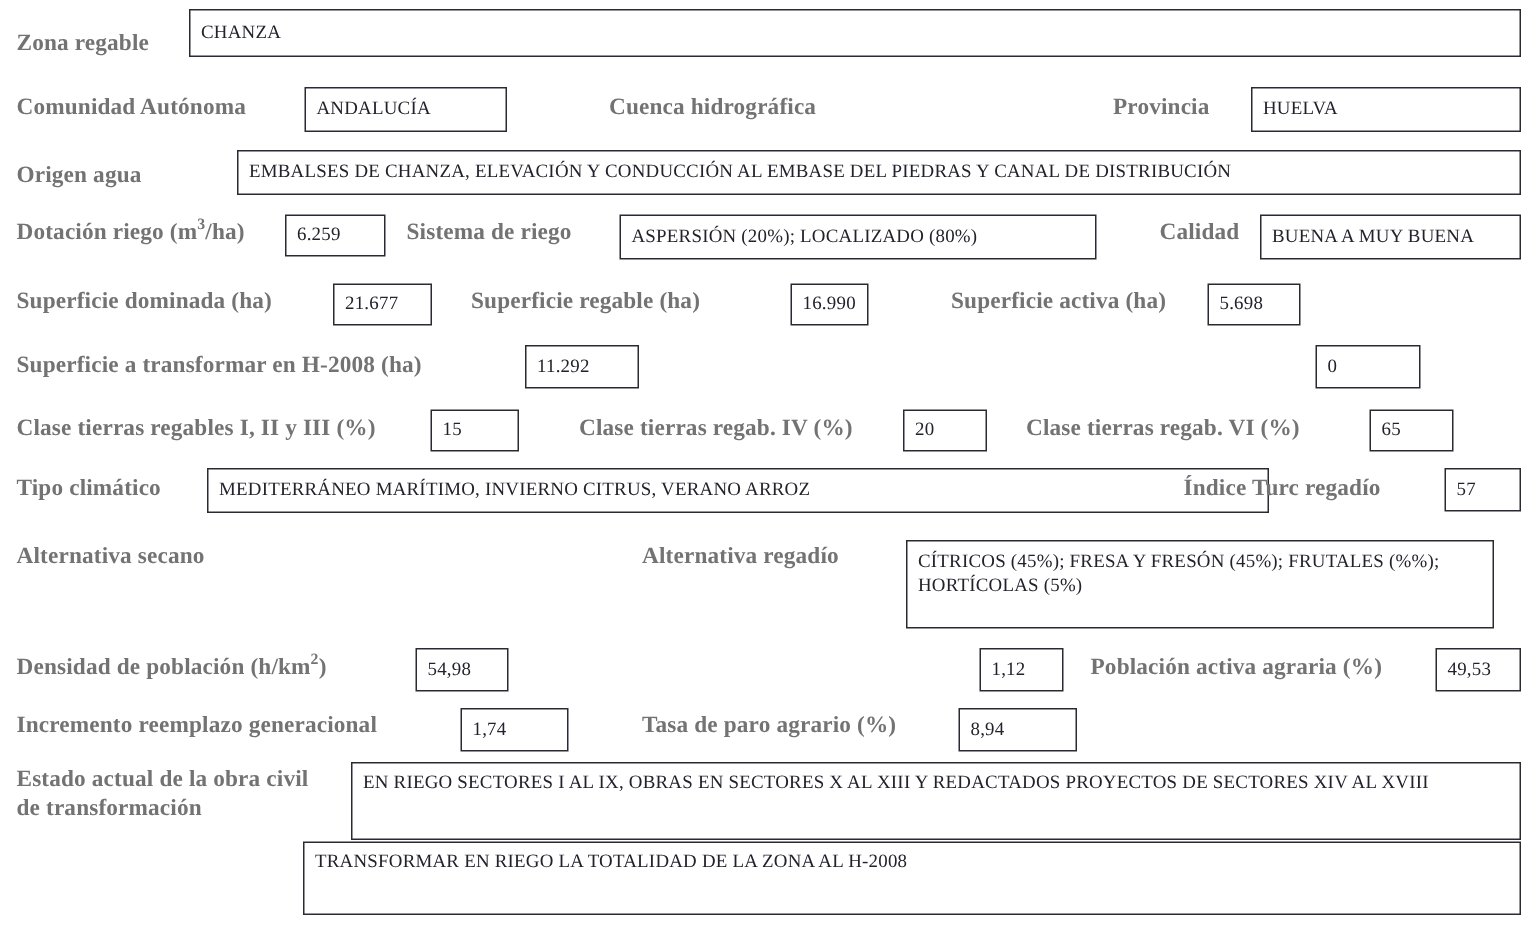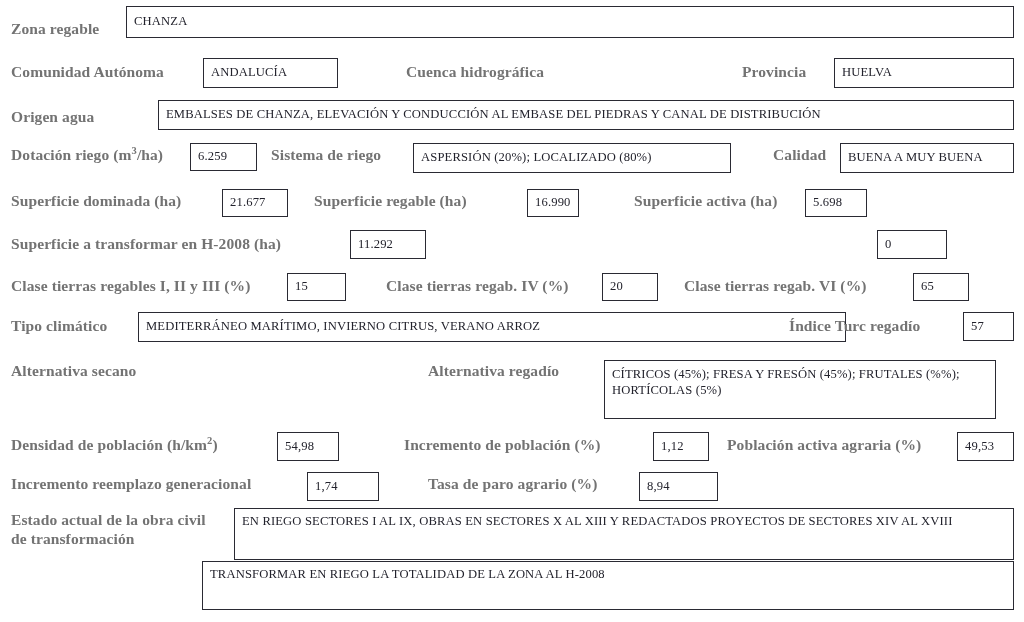--- a/index.html
+++ b/index.html
@@ -172,21 +172,20 @@
     <span class="val">CÍTRICOS (45%); FRESA Y FRESÓN (45%); FRUTALES (%%); HORTÍCOLAS (5%)</span>
   </div>
 
   <div class="lbl" style="left:11px; top:436px;">
     <span>Densidad de población  (h/km</span><sup>2</sup><span>)</span>
   </div>
   <div class="box" style="left:277px; top:432px; width:62px; height:29px;">
     <span class="val">54,98</span>
   </div>
 
-  <div class="lbl" style="left:404px; top:436px;">Incremento de población (%)</div>
   <div class="box" style="left:653px; top:432px; width:56px; height:29px;">
     <span class="val">1,12</span>
   </div>
 
   <div class="lbl" style="left:727px; top:436px;">Población activa agraria (%)</div>
   <div class="box" style="left:957px; top:432px; width:57px; height:29px;">
     <span class="val">49,53</span>
   </div>
 
   <div class="lbl" style="left:11px; top:475px;">Incremento reemplazo generacional</div>

